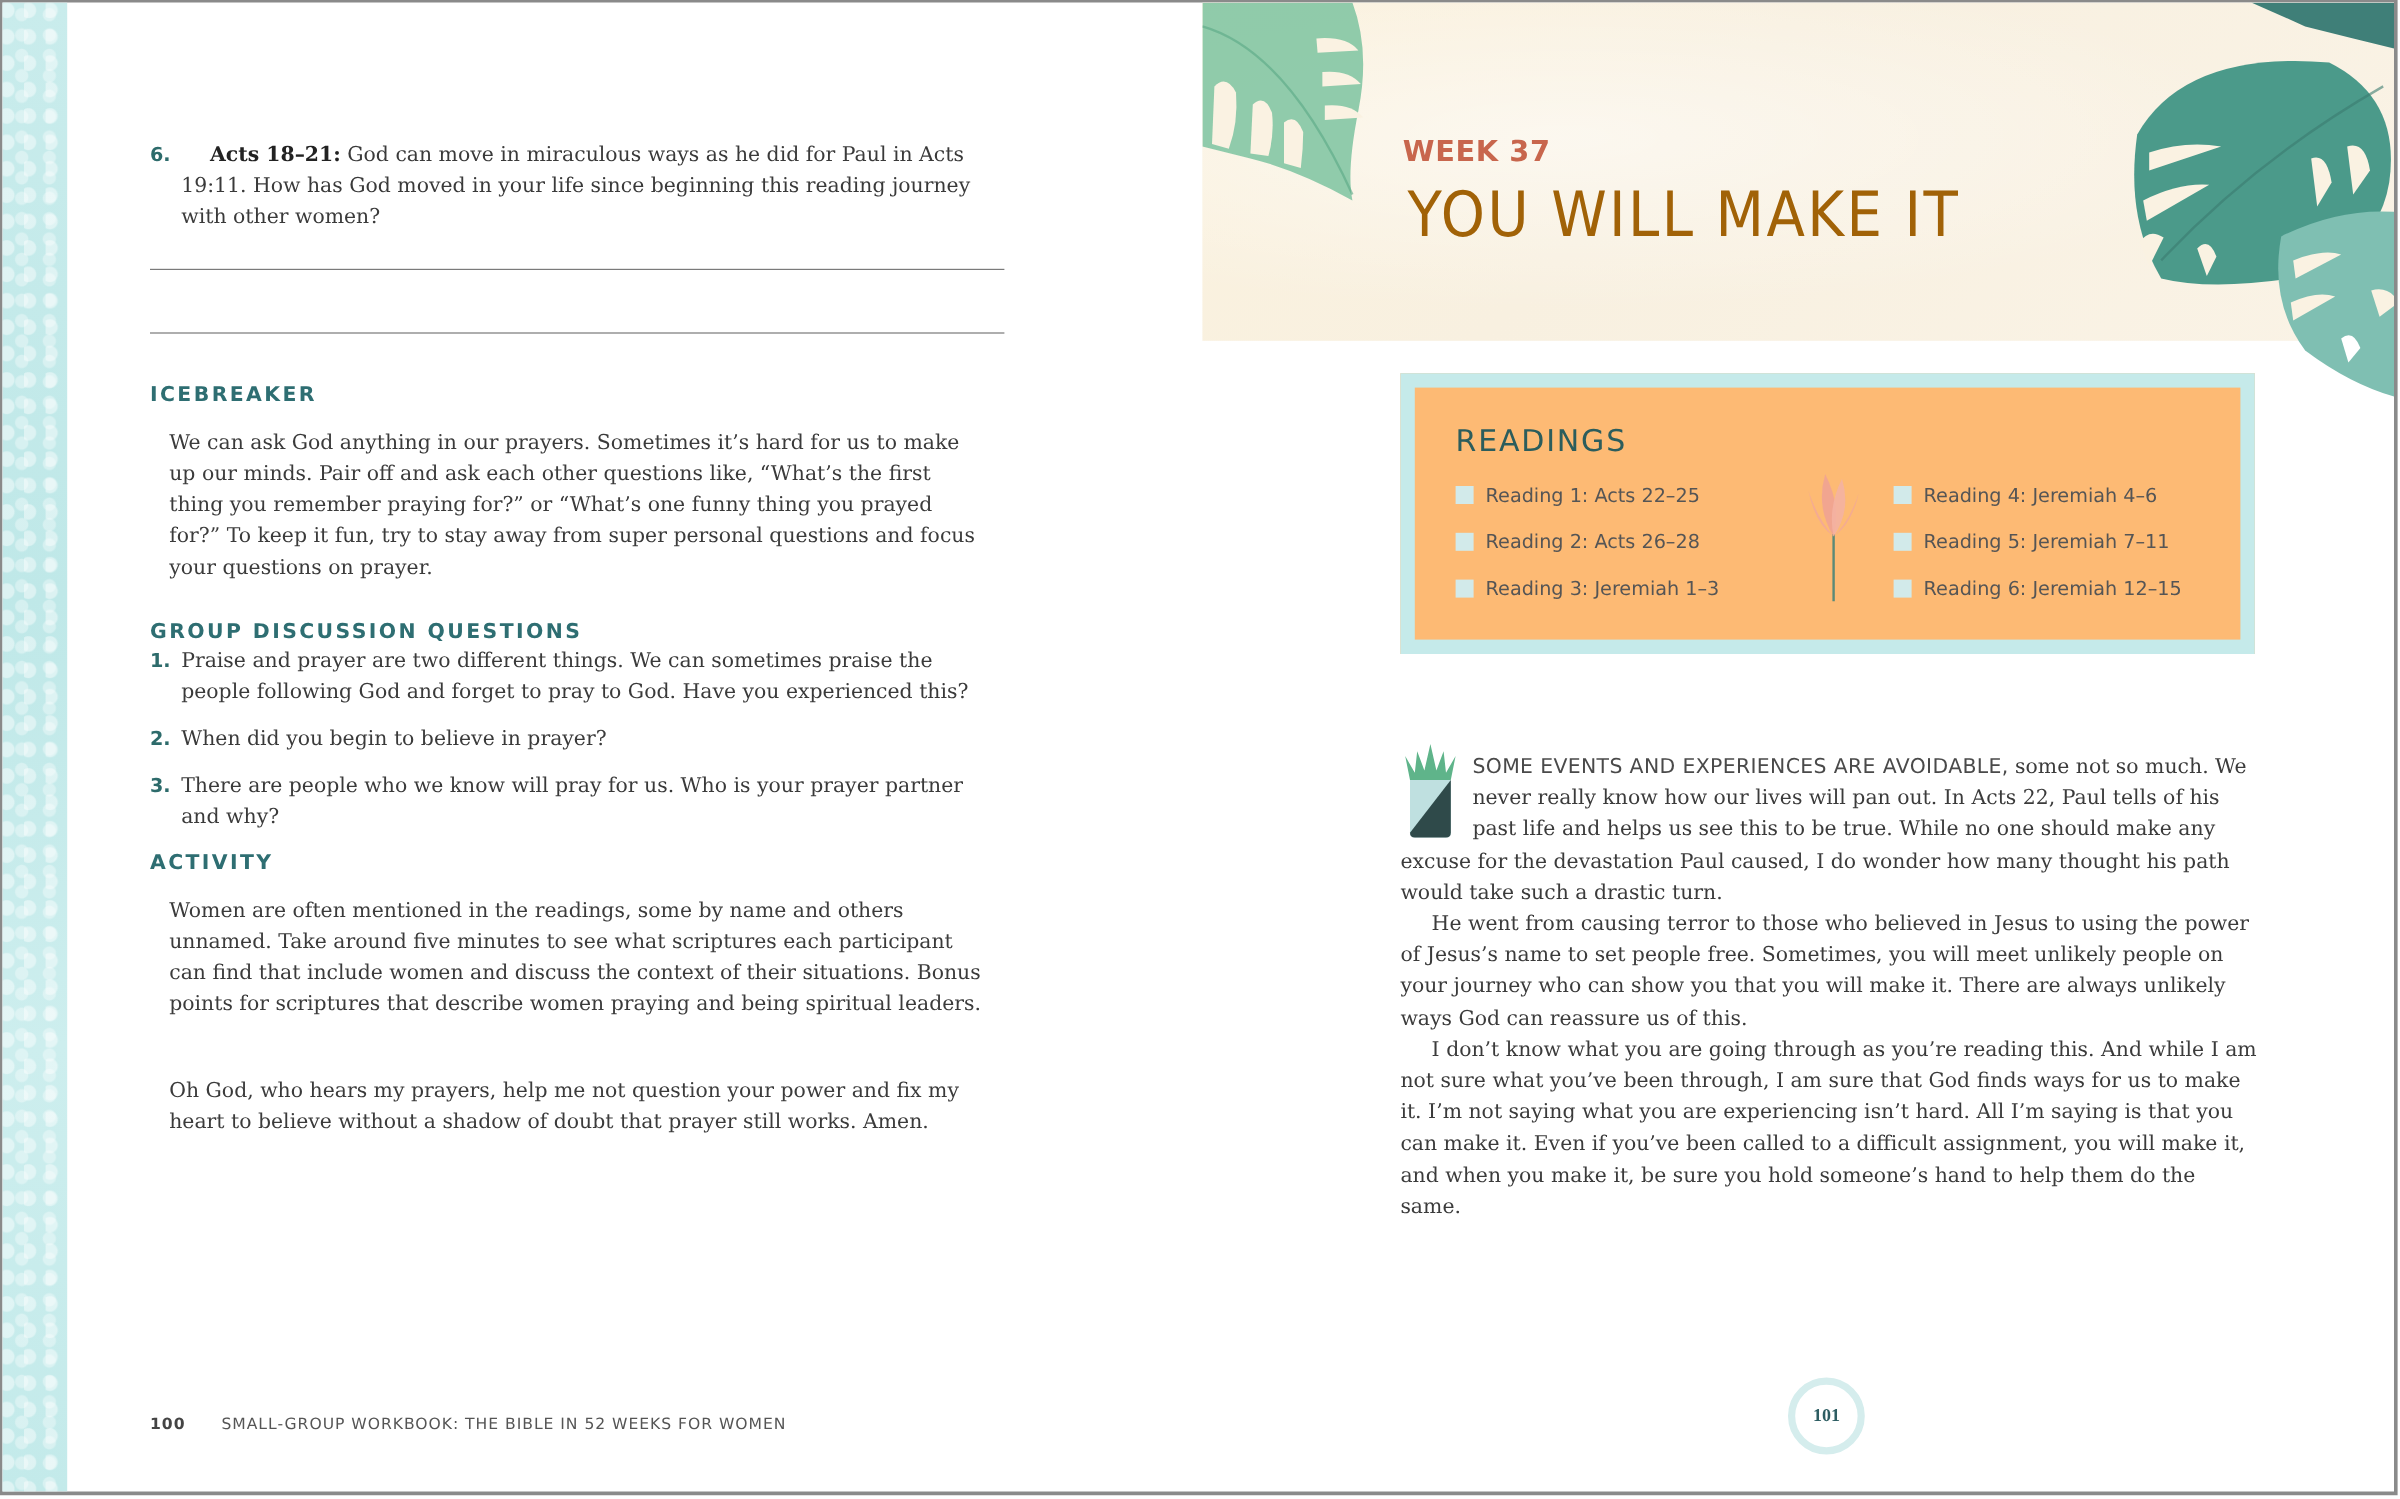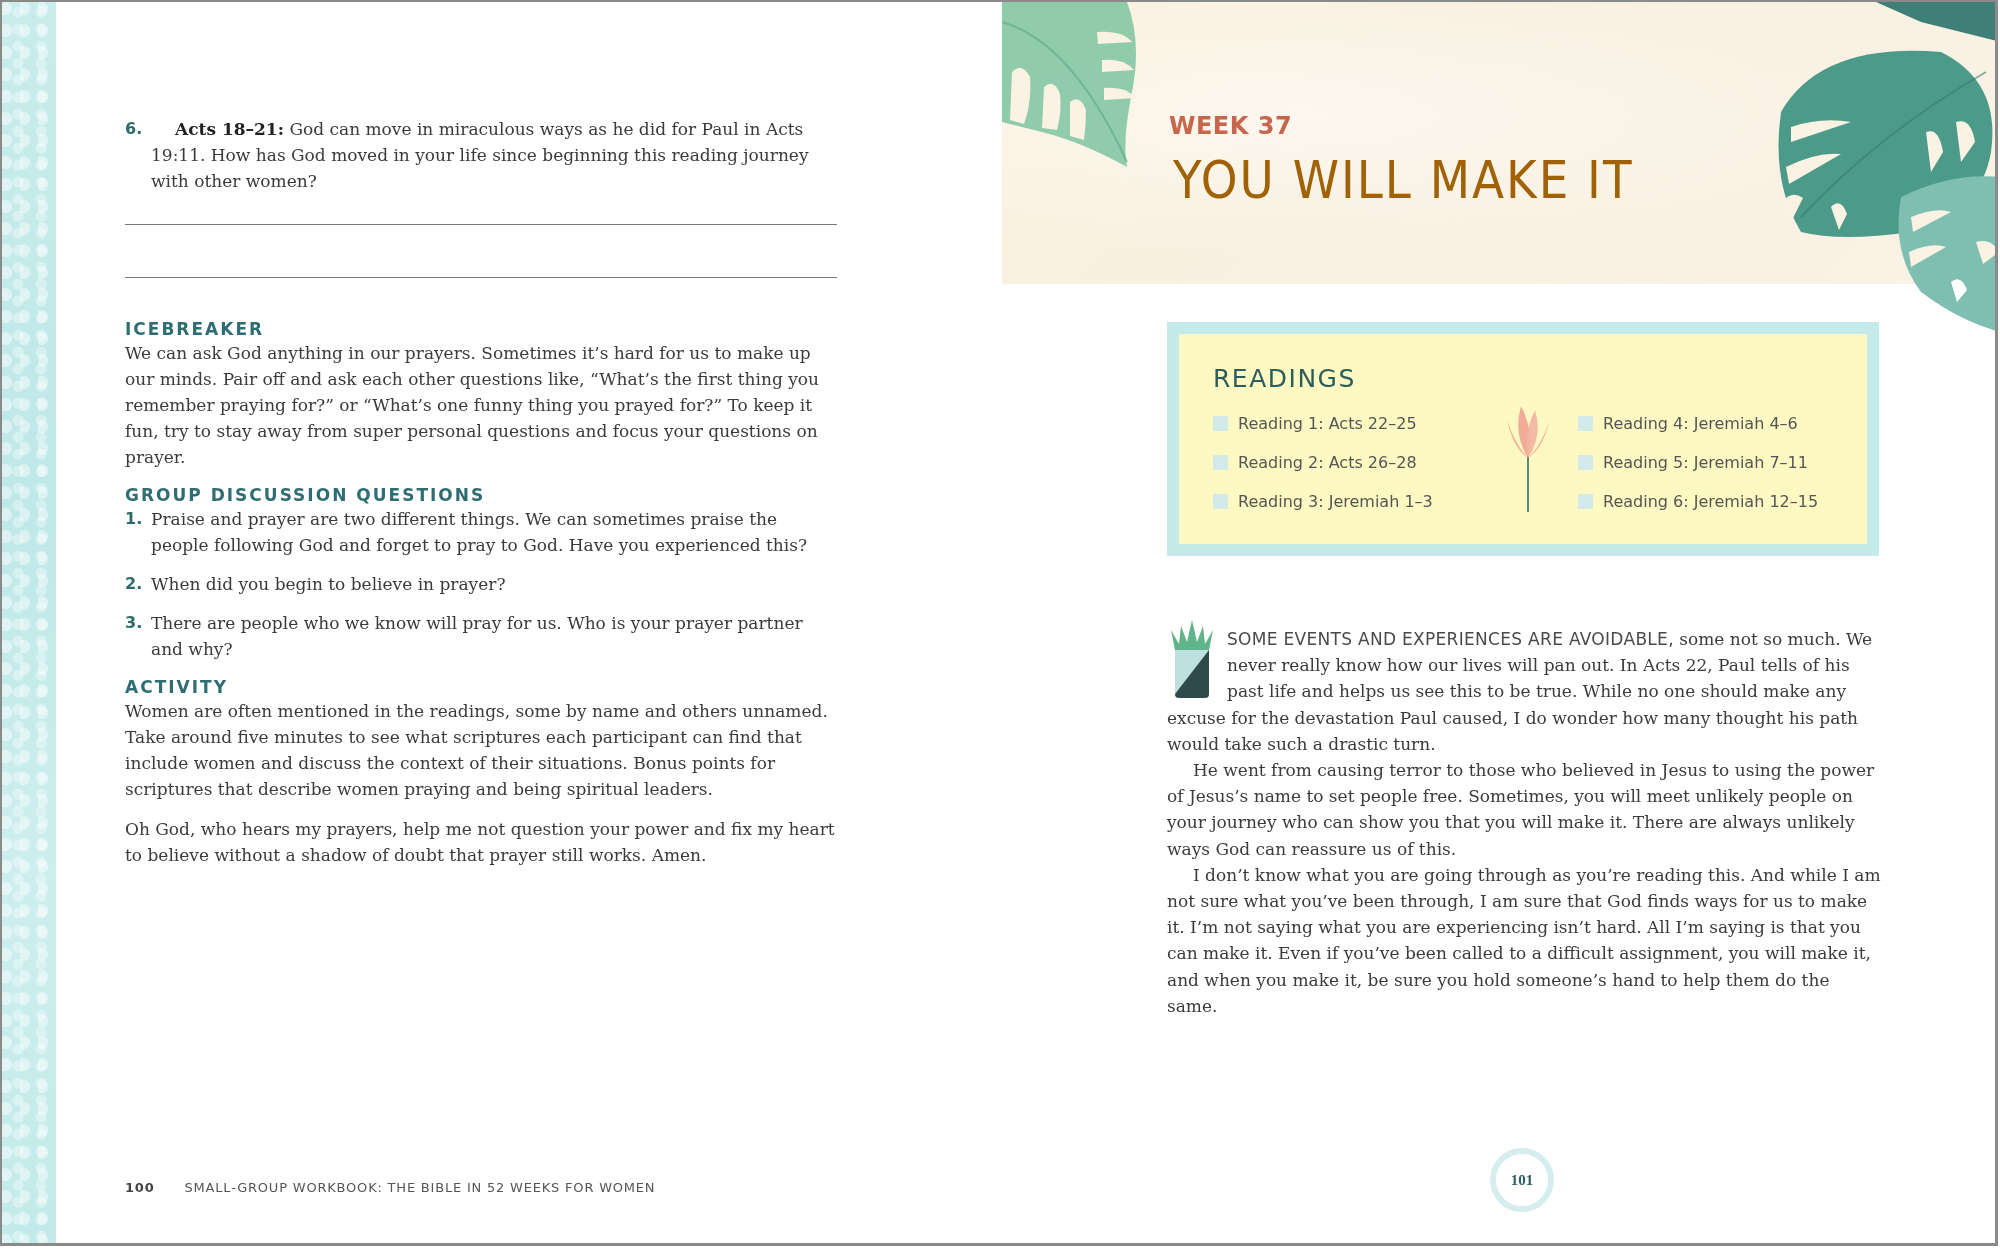--- a/index.html
+++ b/index.html
@@ -26,21 +26,21 @@
   .left-page { position: absolute; left: 54px; top: 0; width: 945px; height: 100%; }
   .lp-content { position: absolute; left: 69px; top: 114px; width: 712px; color: #3c3c3c; }
   .q-row { display: flex; font-size: 17px; line-height: 26px; color: #3a3a3a; }
   .q-num { width: 26px; flex: none; color: #2d6b6b; font-family: "DejaVu Sans", sans-serif; font-weight: bold; font-size: 16px; }
   .q-text b { color: #222; margin-left: 24px; }
   .answer-line { height: 0; border-top: 1.5px solid #7a7a7a; margin-left: 0; width: 712px; }
   .section-h {
     font-family: "DejaVu Sans", sans-serif; font-weight: bold; color: #2e6e72;
     letter-spacing: 2px; font-size: 17px; line-height: 22px; margin: 0;
   }
-  .para { font-size: 17px; line-height: 26px; color: #3b3b3b; margin: 0; }
+  .para { font-size: 17px; line-height: 26px; color: #3b3b3b; margin: 16px; }
   .footer-left {
     position: absolute; left: 69px; top: 1178px; font-family: "DejaVu Sans", sans-serif;
     font-size: 13px; color: #555; letter-spacing: 0.8px;
   }
   .footer-left .pg { font-weight: bold; color: #444; margin-right: 30px; }
 
   
   .right-page { position: absolute; left: 999px; top: 0; width: 999px; height: 100%; }
   .banner {
     position: absolute; left: 1px; top: 0; width: 998px; height: 282px;
@@ -53,22 +53,22 @@
     font-size: 24px; font-weight: bold; color: #c8664d; letter-spacing: 0.5px;
   }
   .week-title {
     position: absolute; left: 172px; top: 148px; font-family: "DejaVu Sans", sans-serif;
     font-size: 52px; font-weight: normal; color: #a16207; letter-spacing: 2px;
     -webkit-text-stroke: 0; font-stretch: condensed;
   }
   .leaf-svg { position: absolute; }
 
   .readings-box {
-    position: absolute; left: 166px; top: 320px; width: 712px; height: 234px;
-    box-sizing: border-box; border: 12px solid #c5eaea; background: #fef9c3;
+    position: absolute; left: 166px; top: 309px; width: 712px; height: 234px;
+    box-sizing: border-box; border: 12px solid #c5eaea; background: #fdba74;
   }
   .readings-title {
     position: absolute; left: 34px; top: 30px; font-family: "DejaVu Sans", sans-serif;
     font-size: 25px; color: #2c5d5c; letter-spacing: 1.5px; font-weight: normal;
   }
   .reading-item {
     position: absolute; display: flex; align-items: center; font-family: "DejaVu Sans", sans-serif;
     font-size: 16px; color: #555;
   }
   .reading-check { width: 15px; height: 15px; background: #d2eaea; margin-right: 10px; flex: none; }

